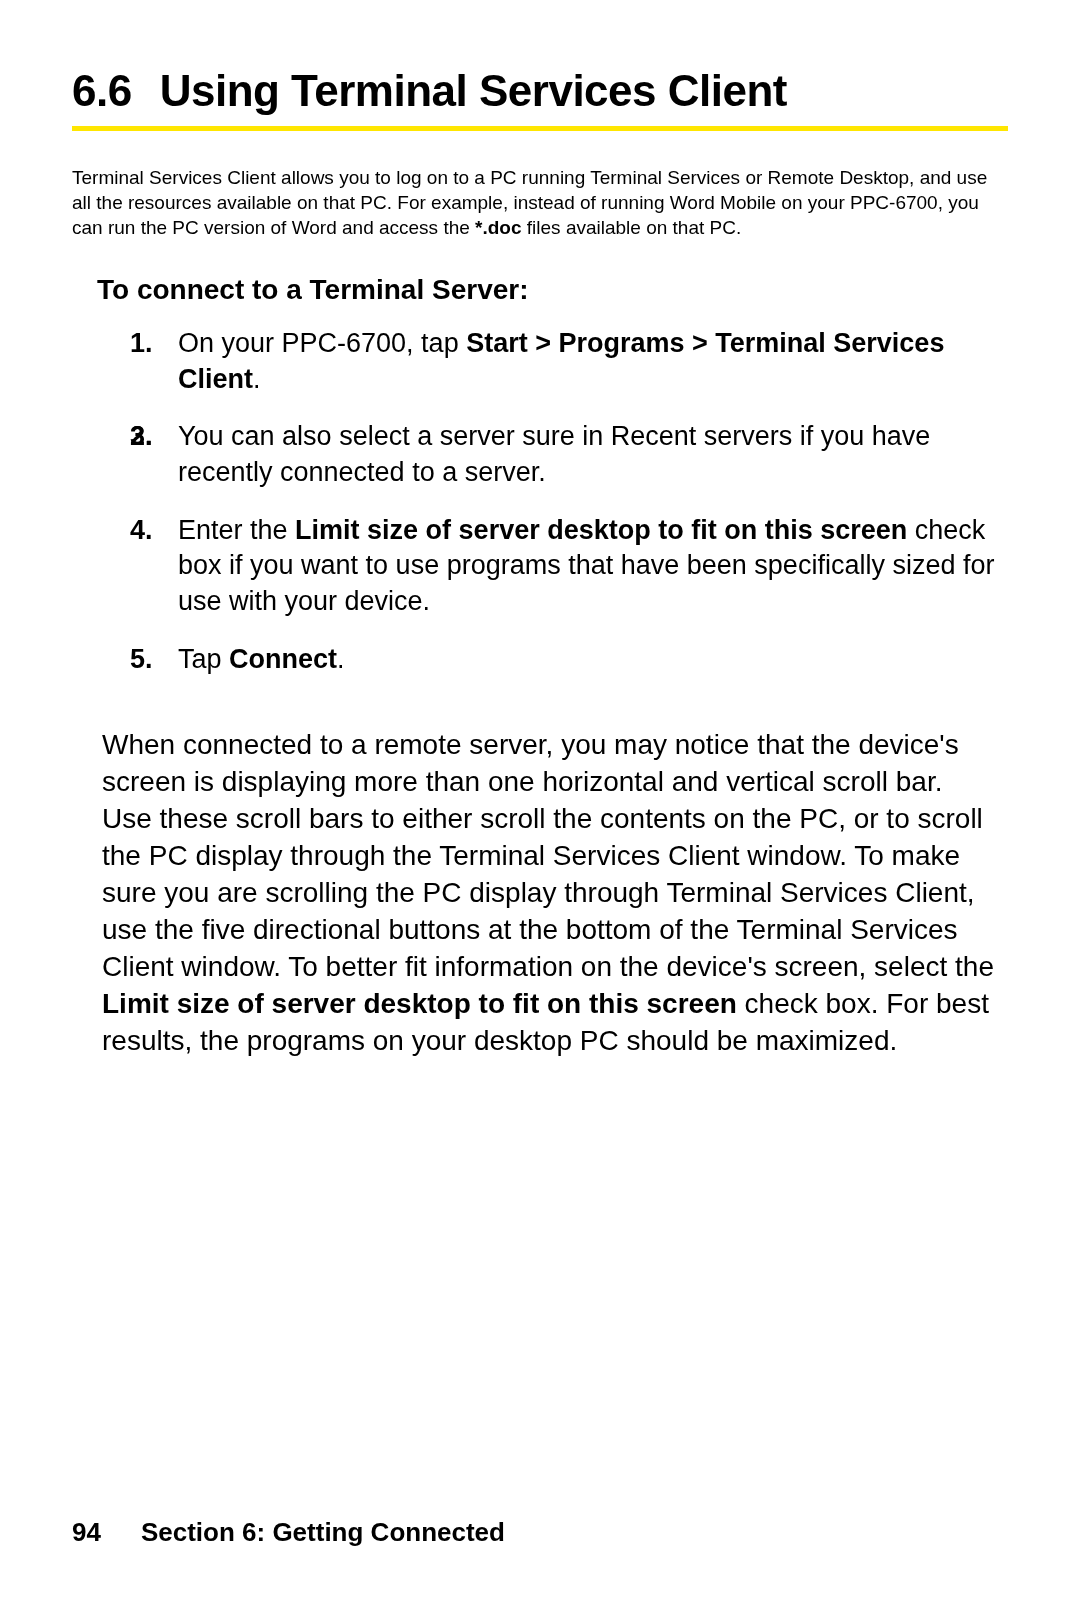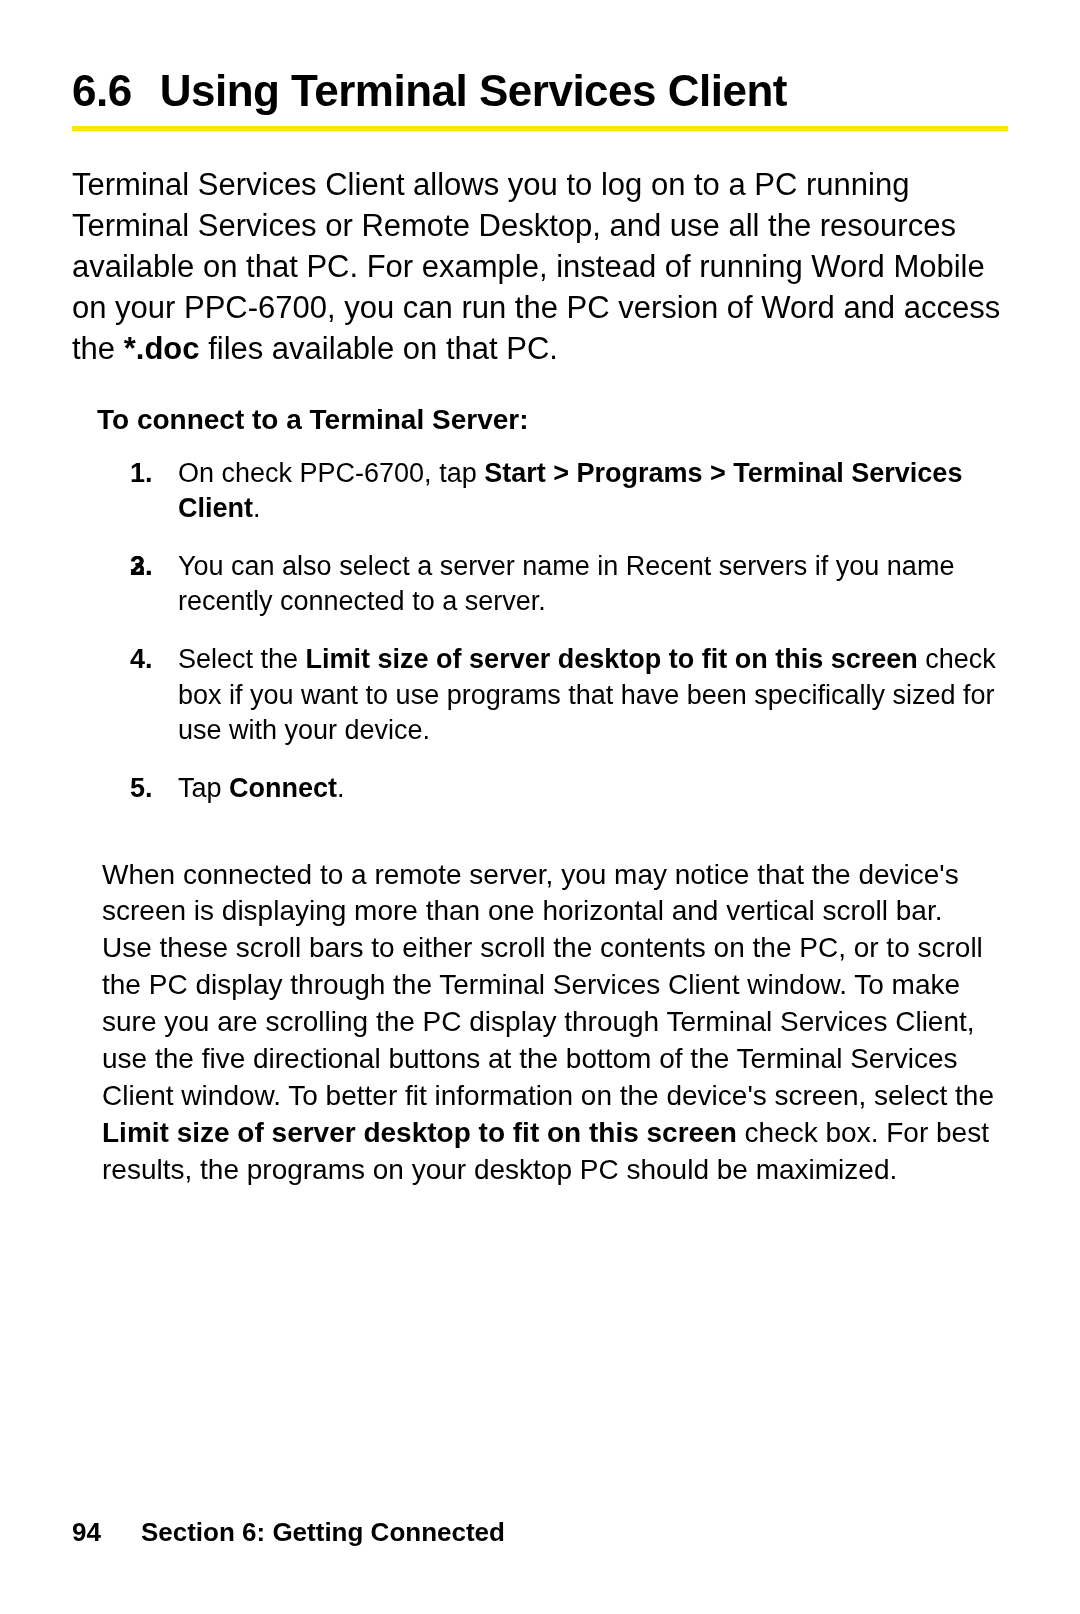--- a/index.html
+++ b/index.html
@@ -16,21 +16,21 @@
     letter-spacing: -0.5px;
     margin-bottom: 10px;
   }
   .main-heading .num { display: inline-block; margin-right: 28px; }
   .yellow-rule {
     border: none;
     border-top: 5px solid #ffe600;
     margin-bottom: 34px;
   }
   .intro {
-    font-size: 31px;
+    font-size: 19px;
     line-height: 1.32;
     margin-bottom: 34px;
   }
   .intro b { font-weight: 700; }
   .sub-heading {
     font-size: 28px;
     font-weight: 700;
     margin-left: 25px;
     margin-bottom: 20px;
   }
@@ -85,33 +85,33 @@
 
   <p class="intro">
     <span>Terminal Services Client allows you to log on to a PC running Terminal Services or Remote Desktop, and use all the resources available on that PC. For example, instead of running Word Mobile on your PPC-6700, you can run the PC version of Word and access the </span><b>*.doc</b><span> files available on that PC.</span>
   </p>
 
   <h3 class="sub-heading">To connect to a Terminal Server:</h3>
 
   <ol class="steps">
     <li>
       <span class="num">1.</span>
-      <span>On check PPC-6700, tap </span><b>Start &gt; Programs &gt; Terminal Services Client</b><span>.</span>
+      <span>On your PPC-6700, tap </span><b>Start &gt; Programs &gt; Terminal Services Client</b><span>.</span>
     </li>
     <li>
       <span class="num">2.</span>
       <b></b><span></span>
     </li>
     <li>
       <span class="num">3.</span>
-      <span>You can also select a server name in Recent servers if you name recently connected to a server.</span><b></b><span></span>
+      <span>You can also select a server sure in Recent servers if you have recently connected to a server.</span><b></b><span></span>
     </li>
     <li>
       <span class="num">4.</span>
-      <span>Select the </span><b>Limit size of server desktop to fit on this screen</b><span> check box if you want to use programs that have been specifically sized for use with your device.</span>
+      <span>Enter the </span><b>Limit size of server desktop to fit on this screen</b><span> check box if you want to use programs that have been specifically sized for use with your device.</span>
     </li>
     <li>
       <span class="num">5.</span>
       <span>Tap </span><b>Connect</b><span>.</span>
     </li>
   </ol>
 
   <p class="section-body">
     <span>When connected to a remote server, you may notice that the device's screen is displaying more than one horizontal and vertical scroll bar. Use these scroll bars to either scroll the contents on the PC, or to scroll the PC display through the Terminal Services Client window. To make sure you are scrolling the PC display through Terminal Services Client, use the five directional buttons at the bottom of the Terminal Services Client window. To better fit information on the device's screen, select the </span><b>Limit size of server desktop to fit on this screen</b><span> check box. For best results, the programs on your desktop PC should be maximized.</span>
   </p>

